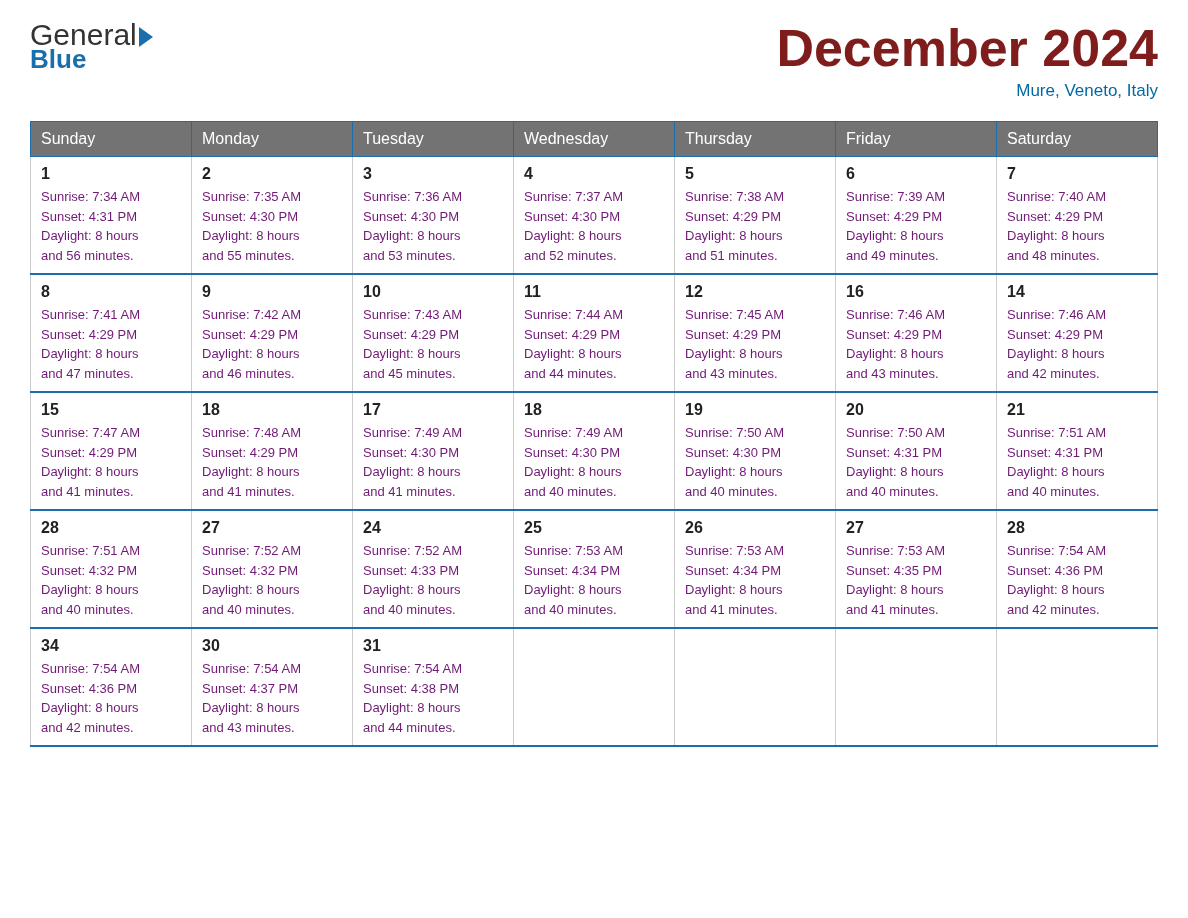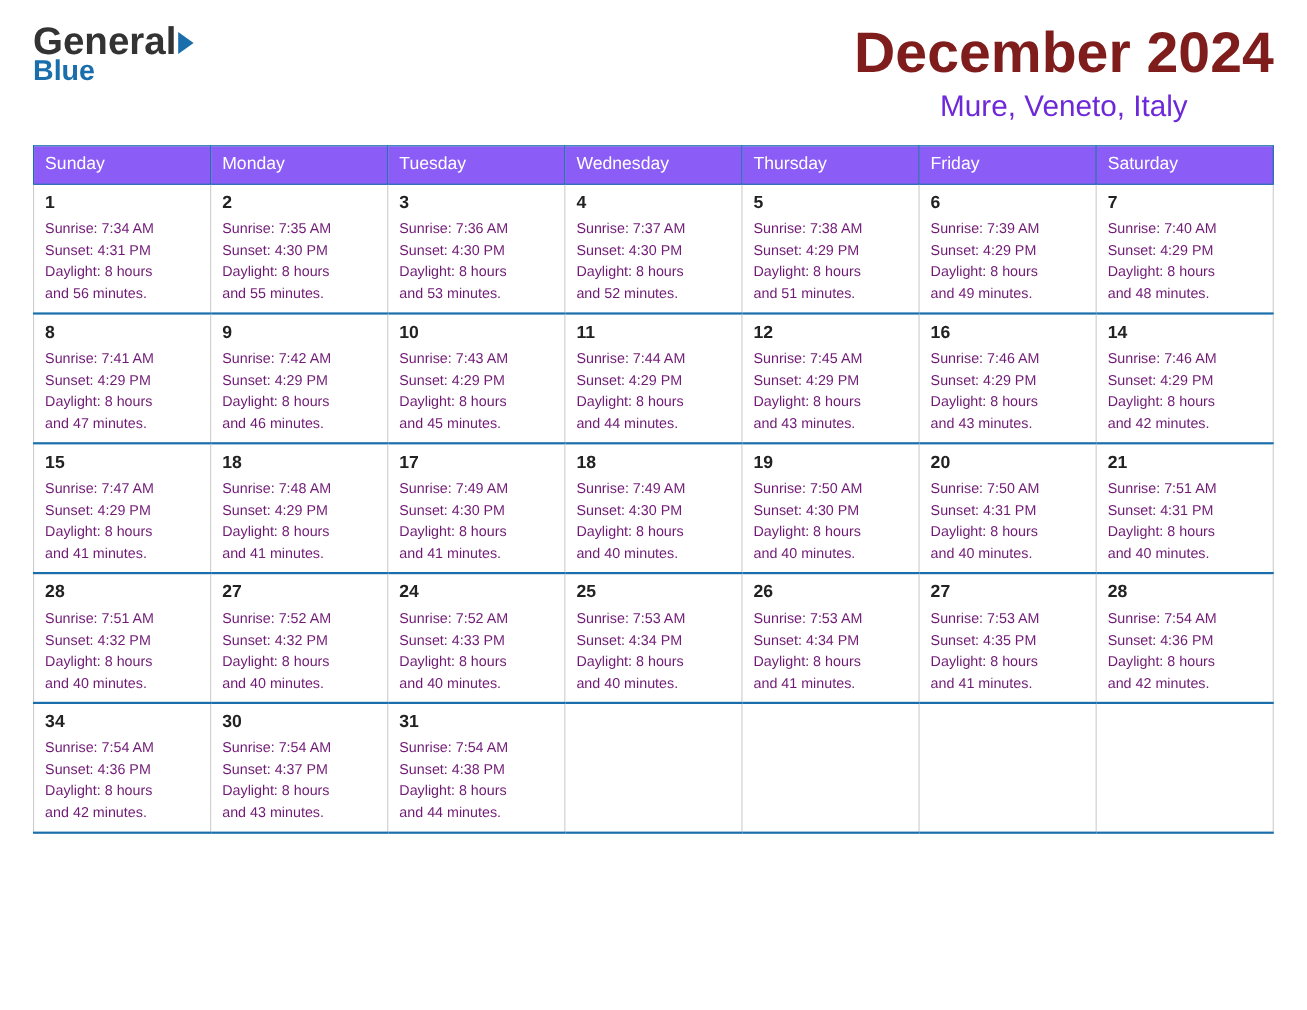--- a/index.html
+++ b/index.html
@@ -19,22 +19,22 @@
     .logo {
       display: flex;
       flex-direction: column;
       line-height: 1;
     }
     .logo-top {
       display: flex;
       align-items: center;
     }
     .logo-general {
-      font-size: 35px;
-      font-weight: bold;
+      font-size: 30px;
+      font-weight: normal;
       color: #333;
     }
     .logo-arrow {
       width: 0;
       height: 0;
       border-left: 14px solid #1a6eab;
       border-top: 10px solid transparent;
       border-bottom: 10px solid transparent;
       margin-left: 2px;
       margin-top: 3px;
@@ -48,32 +48,31 @@
     .title-section {
       text-align: right;
     }
     .month-title {
       font-size: 52px;
       font-weight: bold;
       color: #7f1d1d;
       line-height: 1.1;
     }
     .location {
-      font-size: 27px;
-      color: #6d28d9;
+      font-size: 17px;
+      color: #0369a1;
       margin-top: 4px;
-      text-align: center;
     }
     .calendar {
       width: 100%;
       border-collapse: collapse;
       border: 1px solid #aaa;
     }
     .calendar th {
-      background-color: #8b5cf6;
+      background-color: #737373;
       color: #fff;
       font-size: 16px;
       font-weight: normal;
       padding: 8px 10px;
       text-align: left;
       border: 1px solid #1a6eab;
     }
     .calendar td {
       vertical-align: top;
       border: 1px solid #ccc;

